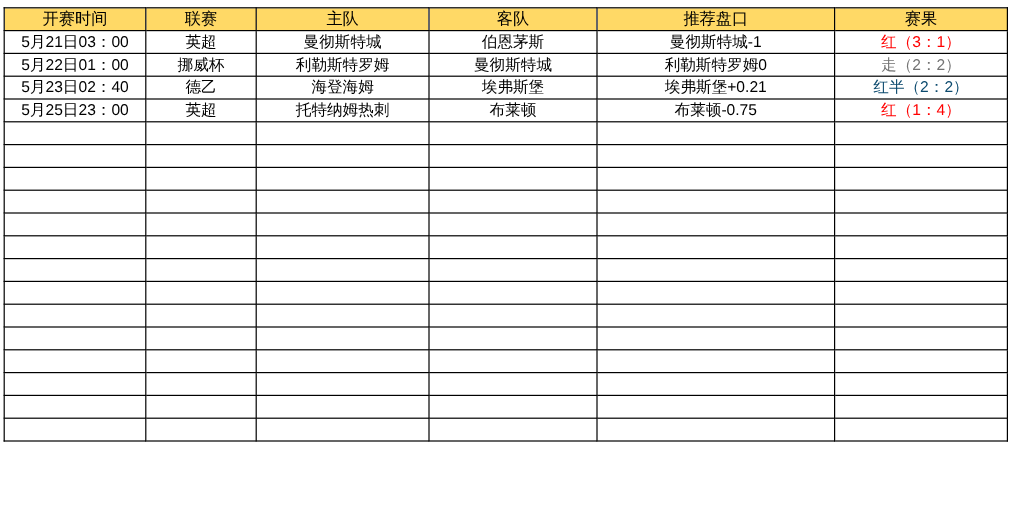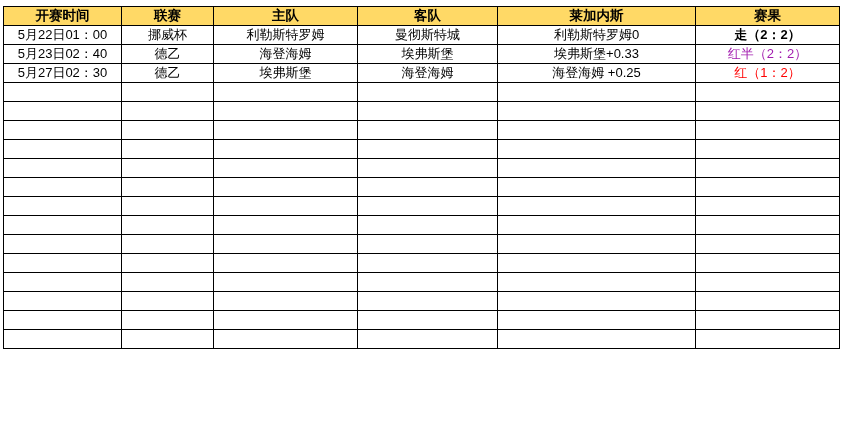--- a/index.html
+++ b/index.html
@@ -39,21 +39,21 @@
     vertical-align: middle;
     font-size: 13px;
     line-height: 16px;
     color: #000000;
     font-weight: normal;
     white-space: nowrap;
     overflow: hidden;
   }
   tr.header td {
     background: #ffd966;
-    font-weight: bold;
+    font-weight: normal;
     font-size: 13.5px;
     text-align: center;
   }
   td.result {
     color: #ff0000;
   }
   td.empty {
     background: #ffffff;
   }
 </style>
@@ -69,46 +69,54 @@
         <col class="c3">
         <col class="c4">
         <col class="c5">
     </colgroup>
     <tbody id="tbody">
         <tr class="header">
           <td>开赛时间</td>
           <td>联赛</td>
           <td>主队</td>
           <td>客队</td>
-          <td>莱加内斯</td>
+          <td>推荐盘口</td>
           <td>赛果</td>
+        </tr>
+        <tr>
+          <td>5月21日03：00</td>
+          <td>英超</td>
+          <td>曼彻斯特城</td>
+          <td>伯恩茅斯</td>
+          <td>曼彻斯特城-1</td>
+          <td class="result" style="color: rgb(255, 0, 0);">红（3：1）</td>
         </tr>
         <tr>
           <td>5月22日01：00</td>
           <td>挪威杯</td>
           <td>利勒斯特罗姆</td>
           <td>曼彻斯特城</td>
           <td>利勒斯特罗姆0</td>
-          <td class="result" style="color: #000000; font-weight: bold;">走（2：2）</td>
+          <td class="result" style="color: #737373;">走（2：2）</td>
         </tr>
         <tr>
           <td>5月23日02：40</td>
           <td>德乙</td>
           <td>海登海姆</td>
           <td>埃弗斯堡</td>
-          <td>埃弗斯堡+0.33</td>
-          <td class="result" style="color: #a21caf;">红半（2：2）</td>
-        </tr>
-        <tr>
-          <td>5月27日02：30</td>
-          <td>德乙</td>
-          <td>埃弗斯堡</td>
-          <td>海登海姆</td>
-          <td>海登海姆 +0.25</td>
-          <td class="result" style="color: rgb(255, 0, 0);">红（1：2）</td>
+          <td>埃弗斯堡+0.21</td>
+          <td class="result" style="color: #0c4a6e;">红半（2：2）</td>
+        </tr>
+        <tr>
+          <td>5月25日23：00</td>
+          <td>英超</td>
+          <td>托特纳姆热刺</td>
+          <td>布莱顿</td>
+          <td>布莱顿-0.75</td>
+          <td class="result" style="color: rgb(255, 0, 0);">红（1：4）</td>
         </tr>
         <tr>
           <td class="empty">&nbsp;</td>
           <td class="empty">&nbsp;</td>
           <td class="empty">&nbsp;</td>
           <td class="empty">&nbsp;</td>
           <td class="empty">&nbsp;</td>
           <td class="empty">&nbsp;</td>
         </tr>
         <tr>

